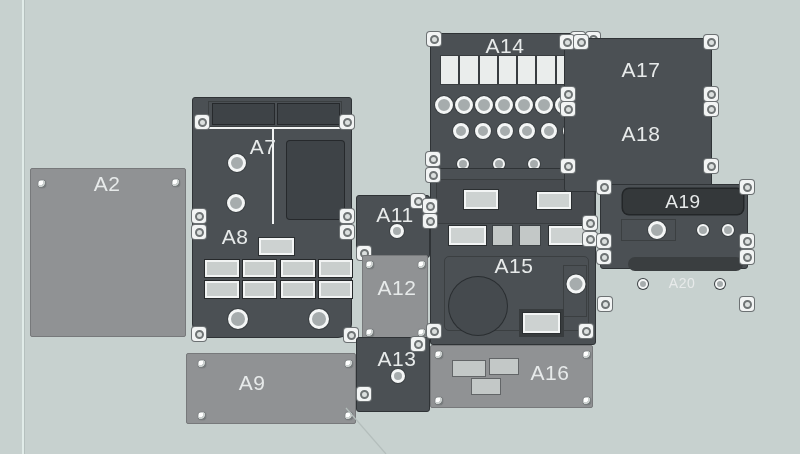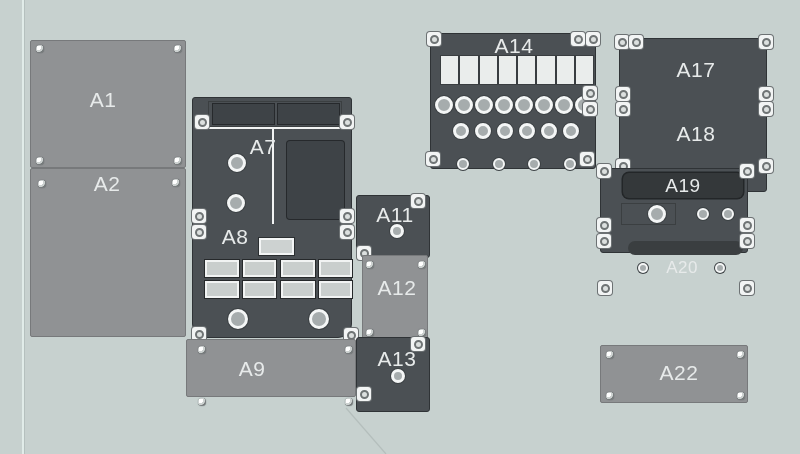--- a/index.html
+++ b/index.html
@@ -2,21 +2,21 @@
 <html><head>
 <meta charset="utf-8">
 <style>
   html,body{margin:0;padding:0}
   body{width:800px;height:454px;background:#c7d1cf;font-family:"Liberation Sans",sans-serif;position:relative;overflow:hidden}
   #stage{position:absolute;left:0;top:0;width:800px;height:454px}
   .panel{position:absolute;box-sizing:border-box}
   .light{background:#909294;border:1px solid #77797b;border-radius:2px}
   .dark{background:#4b5054;border:1px solid #2f3336;border-radius:3px}
   .lbl{position:absolute;transform:translate(-50%,-50%);color:#e7eaea;font-size:21px;letter-spacing:.5px;white-space:nowrap;line-height:1}
-  .lbl.sm{font-size:17px}
+  .lbl.sm{font-size:14px}
   
   .sc{position:absolute;width:8px;height:8px;border-radius:50%;transform:translate(-50%,-50%);
       background:radial-gradient(circle at 35% 35%,#ffffff 0 30%,#ccd1d0 31% 55%,#767b7c 56% 100%);
       box-shadow:0 0 1px rgba(40,44,45,.7)}
   
   .tb{position:absolute;width:14px;height:14px;background:#f2f4f4;border-radius:3px;transform:translate(-50%,-50%);
       box-shadow:0 0 0 1px #6c7173;display:flex;align-items:center;justify-content:center}
   .tb::after{content:"";width:5px;height:5px;border-radius:50%;background:#dce0df;border:2px solid #6f7475}
   
   .kn{position:absolute;border-radius:50%;background:#a6acad;border:3px solid #f4f6f6;
@@ -40,27 +40,20 @@
   .guide-v{position:absolute;left:22px;top:0;width:2px;height:454px;background:rgba(240,250,247,.65);box-shadow:1px 0 0 rgba(150,160,157,.35)}
   svg{position:absolute}
 </style>
 </head>
 <body>
 
 <div id="stage">
 
   <div class="guide-v"></div>
 
-  <div class="panel light" style="left:30px;top:40px;width:156px;height:128px">
-    <span class="lbl" style="left:72px;top:58px">A1</span>
-    <i class="sc" style="left:9px;top:8px"></i>
-    <i class="sc" style="left:147px;top:8px"></i>
-    <i class="sc" style="left:9px;top:120px"></i>
-    <i class="sc" style="left:147px;top:120px"></i>
-  </div>
 
   <div class="panel light" style="left:30px;top:168px;width:156px;height:169px">
     <span class="lbl" style="left:76px;top:14px">A2</span>
     <i class="sc" style="left:11px;top:15px"></i>
     <i class="sc" style="left:145px;top:14px"></i>
   </div>
 
 
 
 
@@ -94,21 +87,21 @@
     <i class="tb" style="left:9px;top:24px"></i>
     <i class="tb" style="left:154px;top:24px"></i>
     <i class="tb" style="left:6px;top:118px"></i>
     <i class="tb" style="left:6px;top:134px"></i>
     <i class="tb" style="left:154px;top:118px"></i>
     <i class="tb" style="left:154px;top:134px"></i>
     <i class="tb" style="left:6px;top:236px"></i>
     <i class="tb" style="left:158px;top:237px"></i>
   </div>
 
-  <div class="panel light" style="left:186px;top:339px;width:170px;height:58px">
+  <div class="panel light" style="left:186px;top:353px;width:170px;height:71px">
     <span class="lbl" style="left:65px;top:28px">A9</span>
     <i class="sc" style="left:15px;top:10px"></i>
     <i class="sc" style="left:162px;top:10px"></i>
     <i class="sc" style="left:15px;top:62px"></i>
     <i class="sc" style="left:162px;top:62px"></i>
   </div>
 
 
   <div class="panel dark" style="left:356px;top:195px;width:74px;height:63px">
     <span class="lbl" style="left:38px;top:18px">A11</span>
@@ -126,21 +119,21 @@
   </div>
 
   <div class="panel dark" style="left:356px;top:337px;width:74px;height:75px">
     <span class="lbl" style="left:40px;top:20px">A13</span>
     <i class="kn" style="left:41px;top:38px;width:14px;height:14px"></i>
     <i class="tb" style="left:61px;top:6px"></i>
     <i class="tb" style="left:7px;top:56px"></i>
   </div>
 
   <div class="panel dark" style="left:430px;top:33px;width:166px;height:136px">
-    <span class="lbl" style="left:83px;top:11px">A14</span>
+    <span class="lbl" style="left:74px;top:11px">A14</span>
     <div class="wrow" style="left:10px;top:22px;width:152px;height:28px">
         <div class="win-cell"></div>
         <div class="win-cell"></div>
         <div class="win-cell"></div>
         <div class="win-cell"></div>
         <div class="win-cell"></div>
         <div class="win-cell"></div>
         <div class="win-cell"></div>
         <div class="win-cell"></div>
       </div>
@@ -170,37 +163,70 @@
       </div>
     <i class="tb" style="left:3px;top:5px"></i>
     <i class="tb" style="left:147px;top:5px"></i>
     <i class="tb" style="left:162px;top:5px"></i>
     <i class="tb" style="left:159px;top:59px"></i>
     <i class="tb" style="left:159px;top:75px"></i>
     <i class="tb" style="left:2px;top:125px"></i>
     <i class="tb" style="left:156px;top:125px"></i>
   </div>
 
-
-
-  <div class="panel dark" style="left:619px;top:38px;width:148px;height:154px">
+  <div class="panel dark" style="left:430px;top:168px;width:166px;height:177px">
+    <div class="ol" style="left:5px;top:10px;width:159px;height:45px;background:rgba(0,0,0,.05)"></div>
+    <div class="dp" style="left:33px;top:21px;width:34px;height:19px"></div>
+    <div class="dp" style="left:106px;top:23px;width:34px;height:17px"></div>
+    <div class="dp" style="left:18px;top:57px;width:37px;height:19px"></div>
+    <div class="lt" style="left:62px;top:57px;width:19px;height:19px"></div>
+    <div class="lt" style="left:89px;top:57px;width:20px;height:19px"></div>
+    <div class="dp" style="left:118px;top:57px;width:37px;height:19px"></div>
+    <div class="ol" style="left:13px;top:87px;width:145px;height:75px;border-radius:5px"></div>
+    <span class="lbl" style="left:83px;top:96px">A15</span>
+    <div style="position:absolute;left:18px;top:108px;width:58px;height:58px;border-radius:50%;background:#454a4e;box-shadow:0 0 0 1px #2a2e31"></div>
+    <div class="ol" style="left:132px;top:96px;width:24px;height:52px"></div>
+    <i class="kn" style="left:145px;top:115px;width:19px;height:19px"></i>
+    <div class="dp" style="left:92px;top:144px;width:37px;height:20px;box-shadow:0 0 0 1px #2b2f31,0 0 0 4px #383c3e"></div>
+    <i class="tb" style="left:2px;top:6px"></i>
+    <i class="tb" style="left:156px;top:6px"></i>
+    <i class="tb" style="left:-1px;top:37px"></i>
+    <i class="tb" style="left:-1px;top:52px"></i>
+    <i class="tb" style="left:159px;top:54px"></i>
+    <i class="tb" style="left:159px;top:70px"></i>
+    <i class="tb" style="left:3px;top:162px"></i>
+    <i class="tb" style="left:155px;top:162px"></i>
+  </div>
+
+  <div class="panel light" style="left:430px;top:345px;width:163px;height:63px">
+    <span class="lbl" style="left:119px;top:26px">A16</span>
+    <div class="lt" style="left:22px;top:15px;width:32px;height:15px"></div>
+    <div class="lt" style="left:59px;top:13px;width:28px;height:15px"></div>
+    <div class="lt" style="left:41px;top:33px;width:28px;height:15px"></div>
+    <i class="sc" style="left:8px;top:9px"></i>
+    <i class="sc" style="left:156px;top:9px"></i>
+    <i class="sc" style="left:8px;top:55px"></i>
+    <i class="sc" style="left:156px;top:55px"></i>
+  </div>
+
+  <div class="panel dark" style="left:564px;top:38px;width:148px;height:154px">
     <span class="lbl" style="left:76px;top:30px">A17</span>
     <span class="lbl" style="left:76px;top:94px">A18</span>
     <i class="tb" style="left:2px;top:3px"></i>
     <i class="tb" style="left:16px;top:3px"></i>
     <i class="tb" style="left:146px;top:3px"></i>
     <i class="tb" style="left:3px;top:55px"></i>
     <i class="tb" style="left:3px;top:70px"></i>
     <i class="tb" style="left:146px;top:55px"></i>
     <i class="tb" style="left:146px;top:70px"></i>
     <i class="tb" style="left:3px;top:127px"></i>
     <i class="tb" style="left:146px;top:127px"></i>
   </div>
 
-  <div class="panel dark" style="left:600px;top:168px;width:148px;height:85px">
+  <div class="panel dark" style="left:600px;top:184px;width:148px;height:85px">
     <div style="position:absolute;left:22px;top:4px;width:120px;height:25px;background:#34383a;border-radius:6px;box-shadow:0 0 0 1.5px #232628"></div>
     <span class="lbl" style="left:82px;top:16px;font-size:19px">A19</span>
     <div class="ol" style="left:20px;top:34px;width:55px;height:22px"></div>
     <i class="kn" style="left:56px;top:45px;width:18px;height:18px"></i>
     <i class="kn" style="left:102px;top:45px;width:12px;height:12px;border-width:2px"></i>
     <i class="kn" style="left:127px;top:45px;width:12px;height:12px;border-width:2px"></i>
     <div style="position:absolute;left:27px;top:72px;width:115px;height:14px;background:#3a3e40;border-radius:7px"></div>
     <i class="kn" style="left:42px;top:99px;width:10px;height:10px;border-width:2px"></i>
     <span class="lbl sm" style="left:81px;top:98px">A20</span>
     <i class="kn" style="left:119px;top:99px;width:10px;height:10px;border-width:2px"></i>
@@ -208,25 +234,18 @@
     <i class="tb" style="left:146px;top:2px"></i>
     <i class="tb" style="left:3px;top:56px"></i>
     <i class="tb" style="left:3px;top:72px"></i>
     <i class="tb" style="left:146px;top:56px"></i>
     <i class="tb" style="left:146px;top:72px"></i>
     <i class="tb" style="left:4px;top:119px"></i>
     <i class="tb" style="left:146px;top:119px"></i>
   </div>
 
 
-  <div class="panel light" style="left:600px;top:345px;width:148px;height:58px">
-    <span class="lbl" style="left:78px;top:26px">A22</span>
-    <i class="sc" style="left:9px;top:9px"></i>
-    <i class="sc" style="left:140px;top:9px"></i>
-    <i class="sc" style="left:9px;top:50px"></i>
-    <i class="sc" style="left:140px;top:50px"></i>
-  </div>
 
   <svg style="left:338px;top:404px" width="60" height="50" viewBox="0 0 60 50">
     <line x1="8" y1="4" x2="48" y2="50" stroke="#b4bebc" stroke-width="1.2"></line>
   </svg>
 
 </div>
 
 </body></html>

